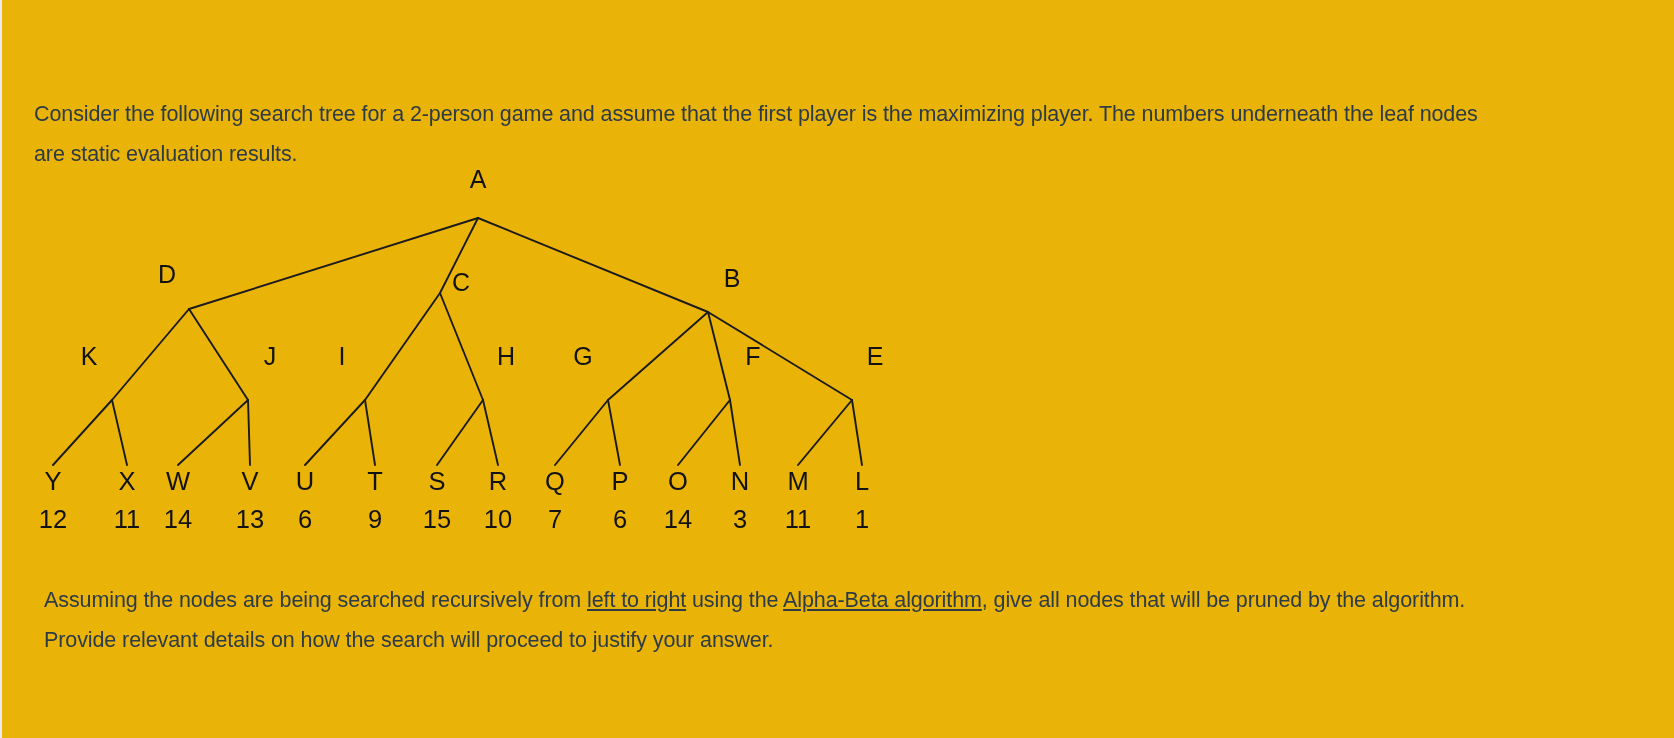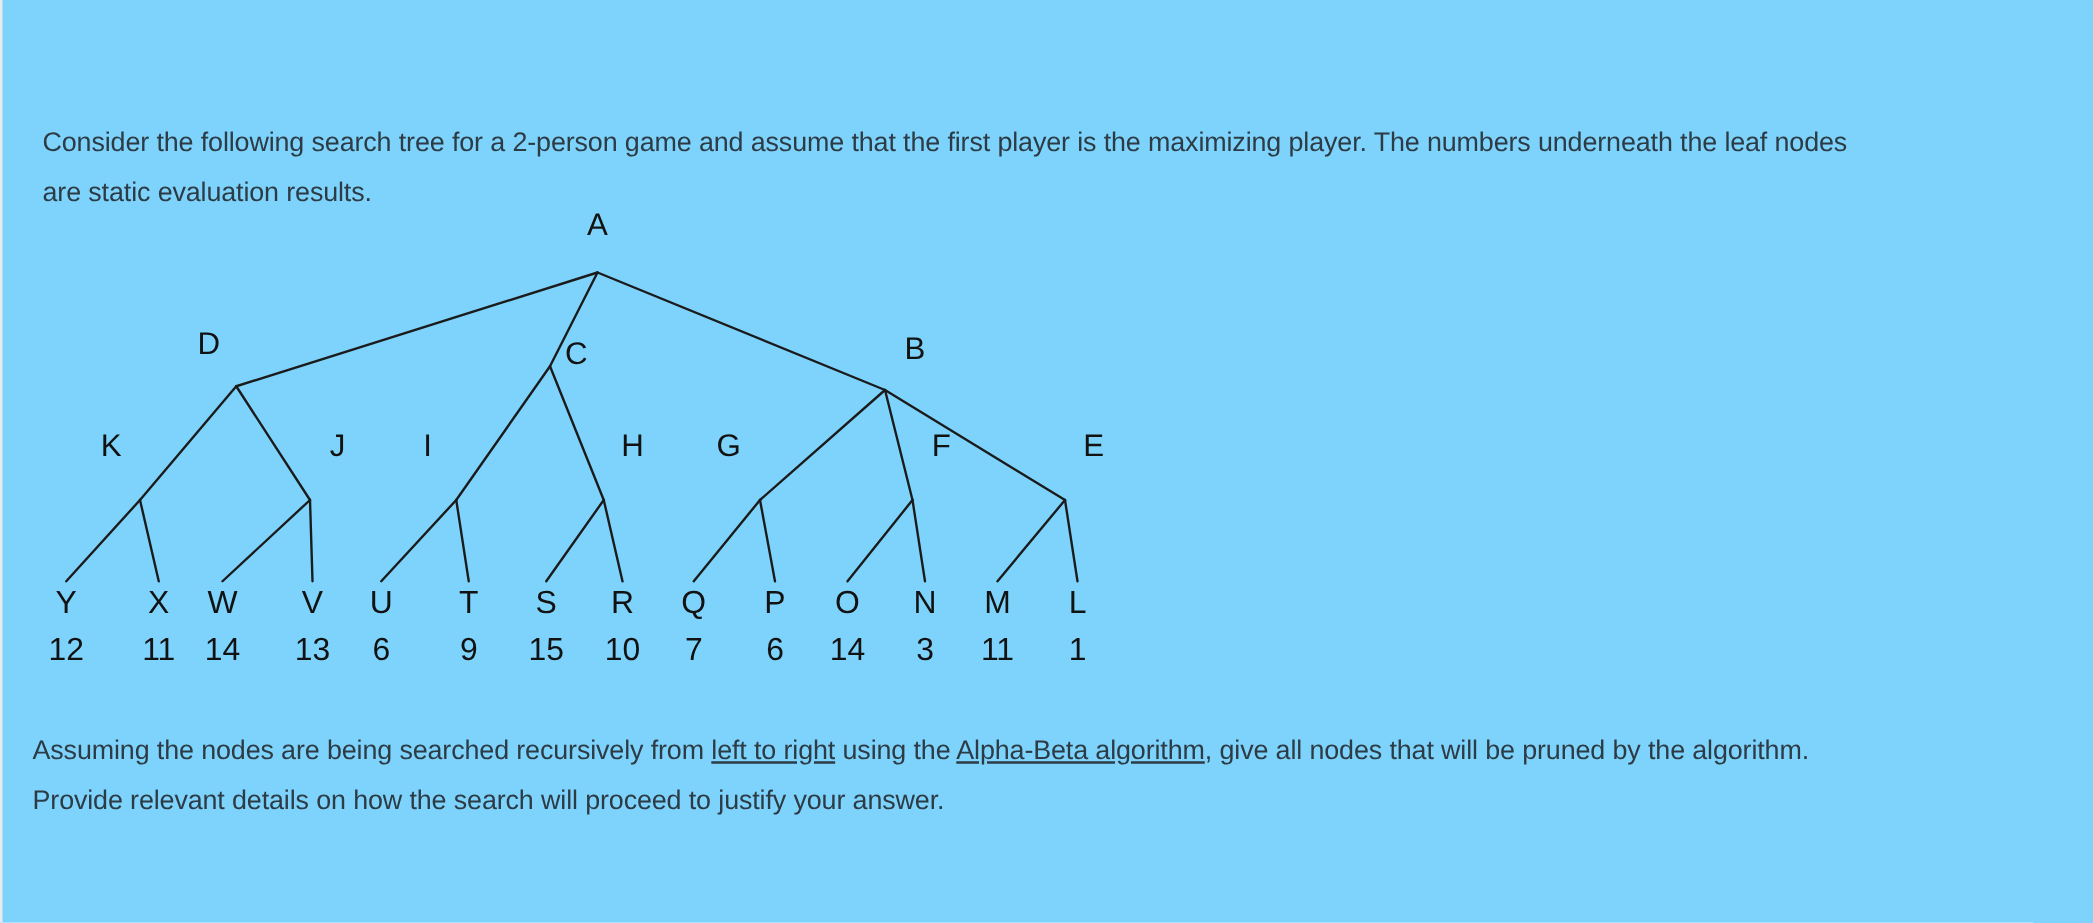--- a/index.html
+++ b/index.html
@@ -11,21 +11,21 @@
     width: 1674px;
     height: 738px;
     font-family: "Liberation Sans", sans-serif;
     color: #2d3b45;
     position: relative;
     overflow: hidden;
   }
   .page {
     position: absolute;
     inset: 0;
-    background: #7dd3fc;
+    background: #eab308;
   }
   .left-rule {
     position: absolute;
     left: 0;
     top: 0;
     width: 2px;
     height: 738px;
     background: #e8eaec;
   }
   .para {
@@ -36,21 +36,21 @@
     letter-spacing: -0.1px;
   }
   #intro-paragraph {
     position: absolute;
     left: 34px;
     top: 72px;
     width: 1455px;
   }
   #question-paragraph {
     position: absolute;
-    left: 26px;
+    left: 44px;
     top: 558px;
     width: 1460px;
   }
   .u {
     text-decoration: underline;
     text-underline-offset: 2px;
   }
   #tree-figure {
     position: absolute;
     left: 20px;

